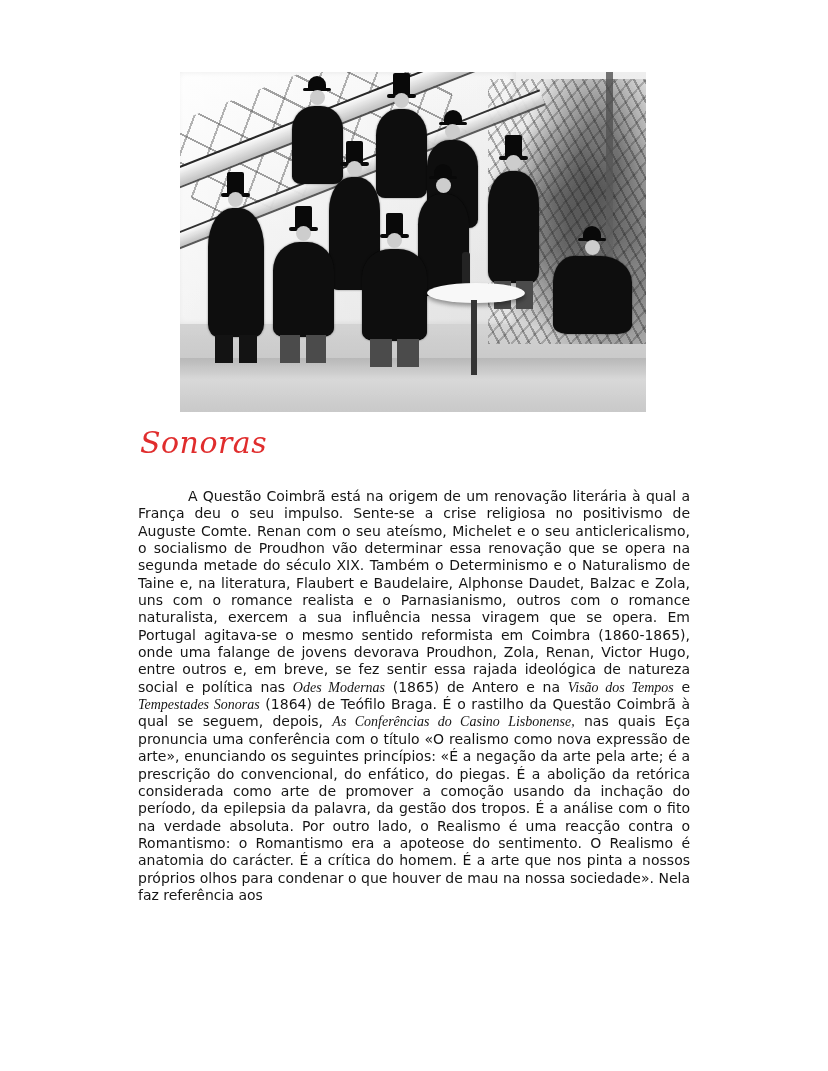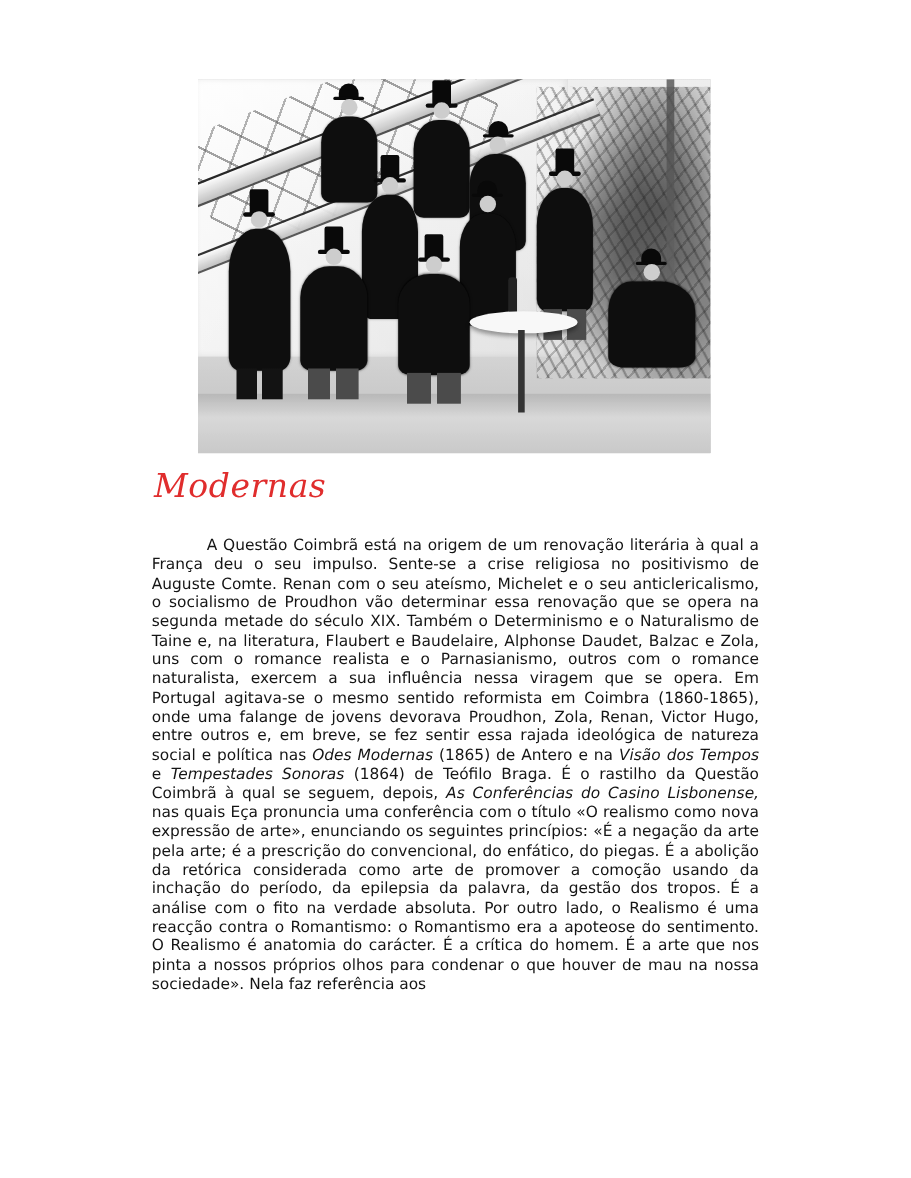--- a/index.html
+++ b/index.html
@@ -223,20 +223,21 @@
     color: #151515;
     margin: 0;
     hyphens: none;
   }
   .body-text .indent {
     display: inline-block;
     width: 50px;
   }
   .body-text i {
     font-style: italic;
+    font-family: Liberation Serif, serif;
   }
 </style>
 </head>
 <body>
 
 <div class="page" style="background: rgb(255, 255, 255);">
 
   <div class="figure-wrap" aria-label="Fotografia a preto e branco de um grupo de homens de cartola e chapéu de coco reunidos junto a uma escada de madeira e a uma mesa redonda, ao ar livre">
     <div class="photo">
       <div class="backdrop"></div>
@@ -303,17 +304,17 @@
         <span class="bowler"></span>
         <span class="head"></span>
       </div>
 
       <div class="bottle"></div>
       <div class="table"></div>
       <div class="table-stem"></div>
     </div>
   </div>
 
-  <h1 class="heading" style="color: rgb(224, 45, 45);">Modernas</h1>
+  <h1 class="heading" style="color: rgb(224, 45, 45);">Sonoras</h1>
 
   <p class="body-text" id="article-paragraph" style="color: rgb(21, 21, 21);"><span class="indent"></span>A Questão Coimbrã está na origem de um renovação literária à qual a França deu o seu impulso. Sente-se a crise religiosa no positivismo de Auguste Comte. Renan com o seu ateísmo, Michelet e o seu anticlericalismo, o socialismo de Proudhon vão determinar essa renovação que se opera na segunda metade do século XIX. Também o Determinismo e o Naturalismo de Taine e, na literatura, Flaubert e Baudelaire, Alphonse Daudet, Balzac e Zola, uns com o romance realista e o Parnasianismo, outros com o romance naturalista, exercem a sua influência nessa viragem que se opera. Em Portugal agitava-se o mesmo sentido reformista em Coimbra (1860-1865), onde uma falange de jovens devorava Proudhon, Zola, Renan, Victor Hugo, entre outros e, em breve, se fez sentir essa rajada ideológica de natureza social e política nas <i>Odes Modernas</i> (1865) de Antero e na <i>Visão dos Tempos</i> e <i>Tempestades Sonoras</i> (1864) de Teófilo Braga. É o rastilho da Questão Coimbrã à qual se seguem, depois, <i>As Conferências do Casino Lisbonense,</i> nas quais Eça pronuncia uma conferência com o título «O realismo como nova expressão de arte», enunciando os seguintes princípios: «É a negação da arte pela arte; é a prescrição do convencional, do enfático, do piegas. É a abolição da retórica considerada como arte de promover a comoção usando da inchação do período, da epilepsia da palavra, da gestão dos tropos. É a análise com o fito na verdade absoluta. Por outro lado, o Realismo é uma reacção contra o Romantismo: o Romantismo era a apoteose do sentimento. O Realismo é anatomia do carácter. É a crítica do homem. É a arte que nos pinta a nossos próprios olhos para condenar o que houver de mau na nossa sociedade». Nela faz referência aos</p>
 
 </div>
 
 </body></html>

